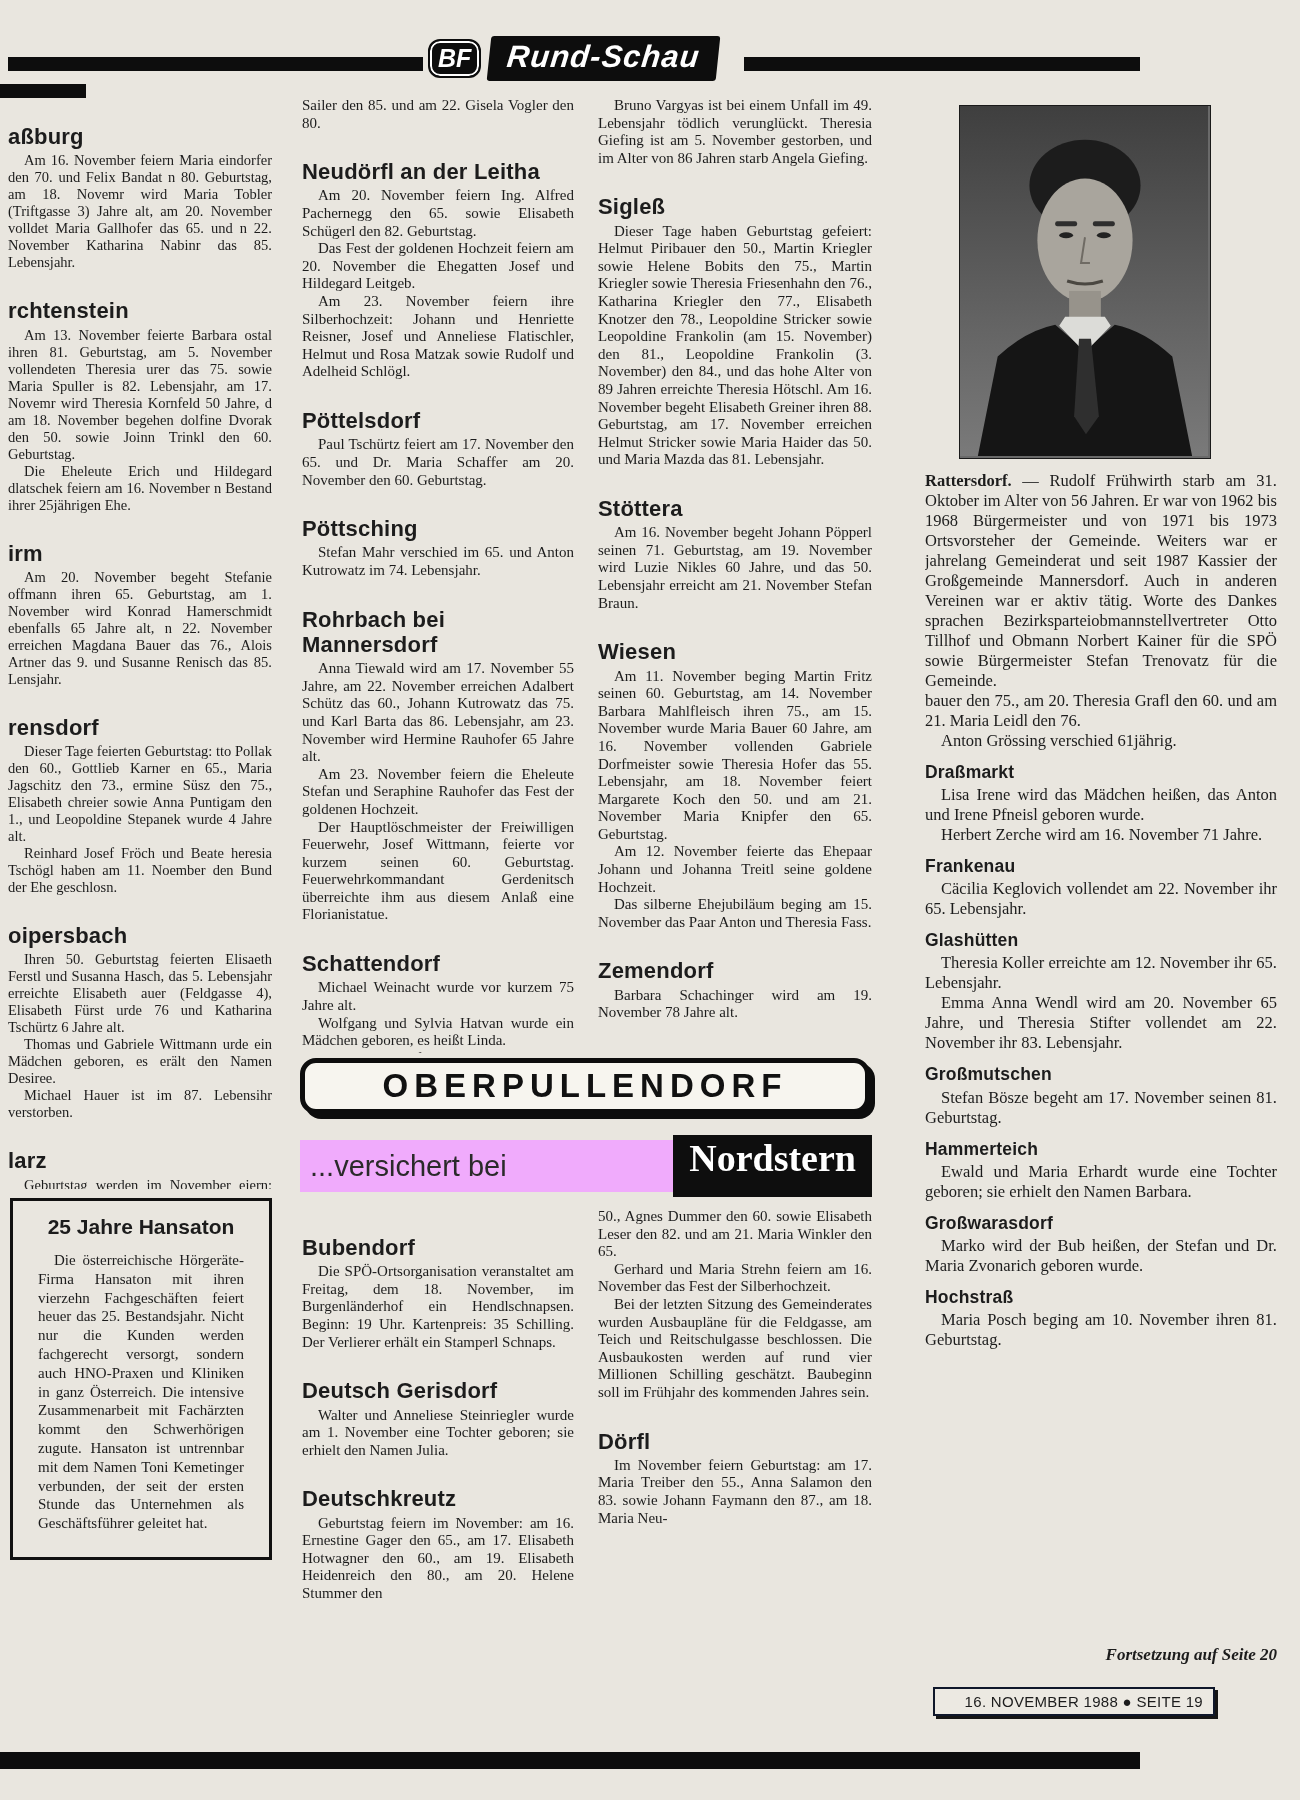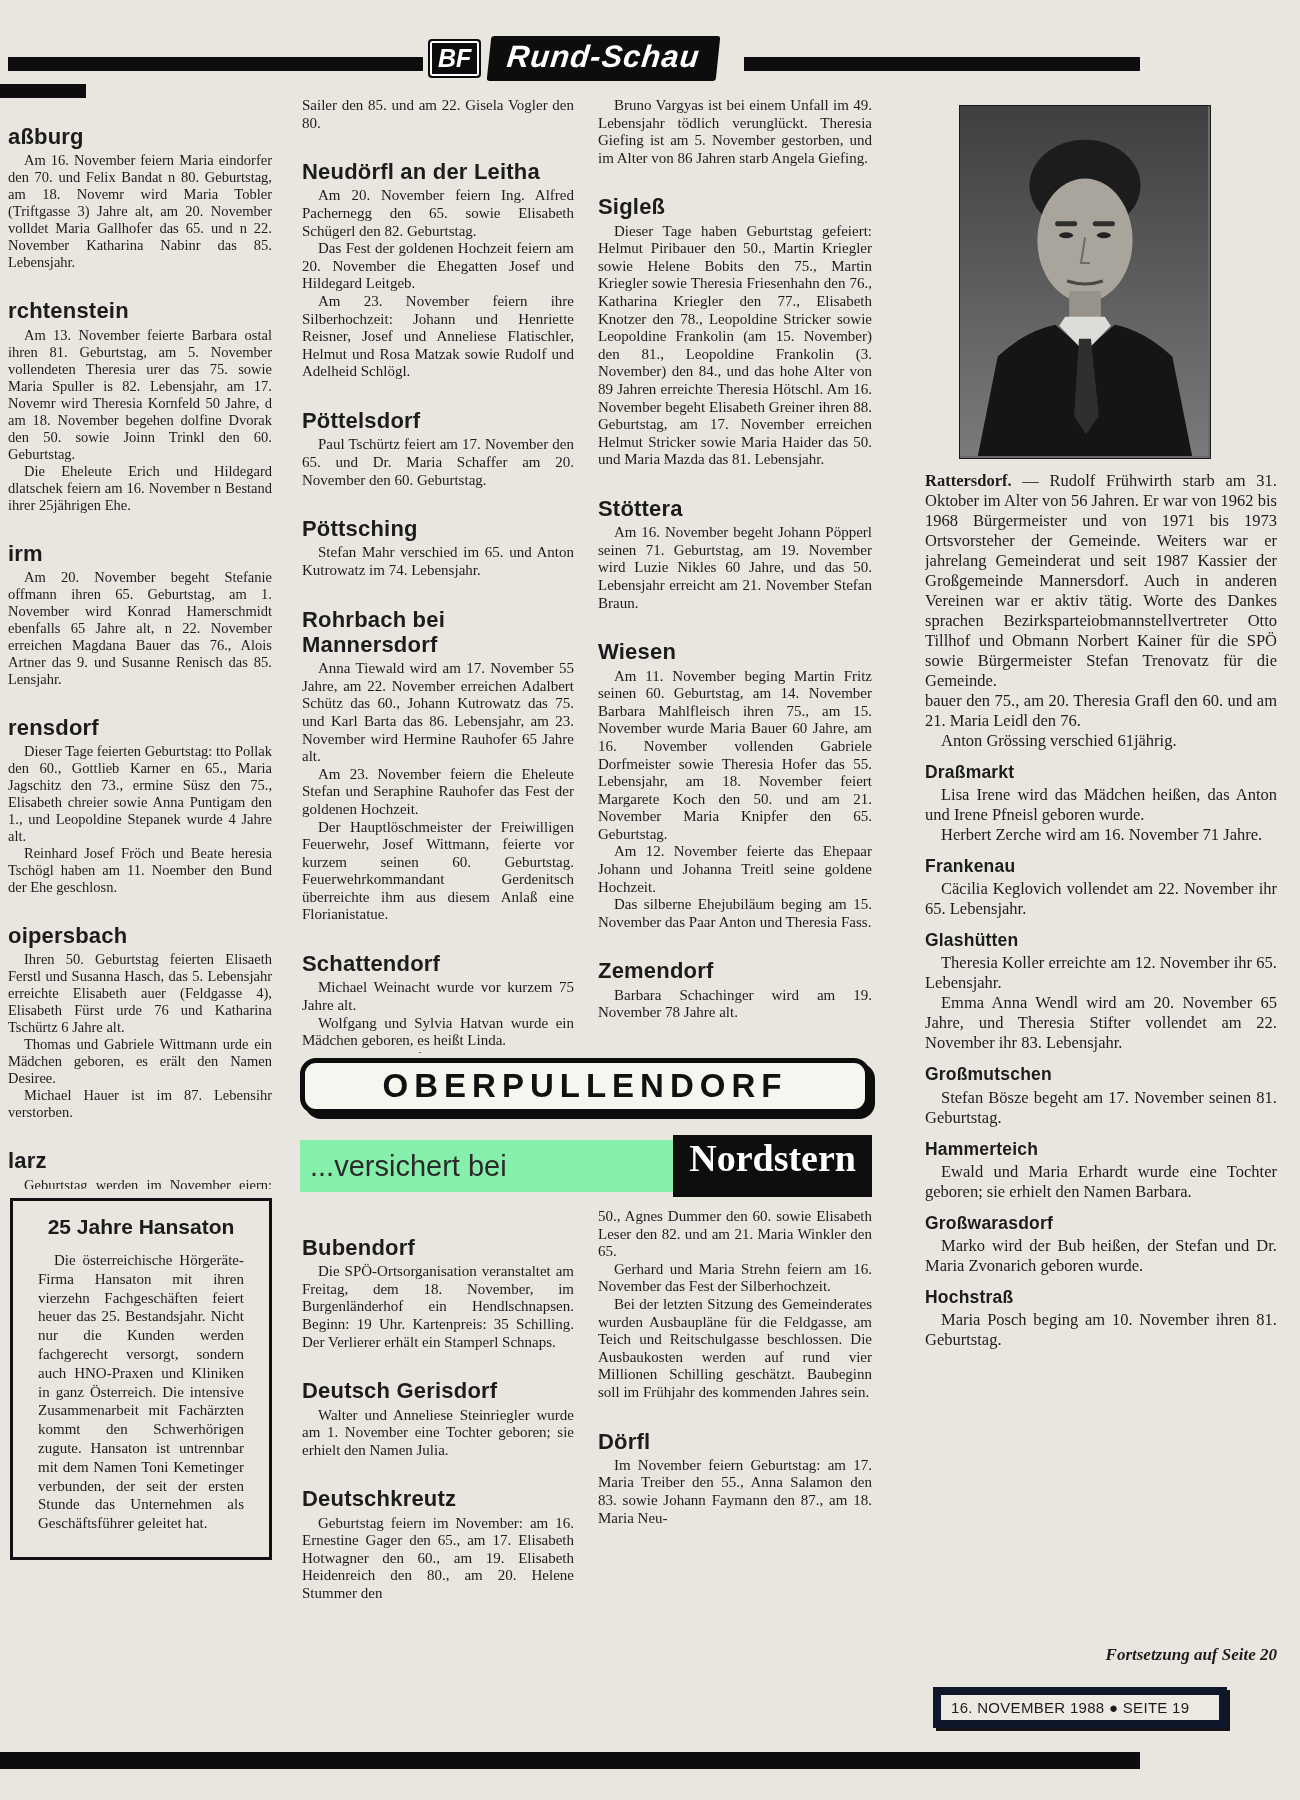--- a/index.html
+++ b/index.html
@@ -5,21 +5,21 @@
   html,body{margin:0;padding:0}
   body{width:1300px;height:1800px;background:#dddad2;font-family:"Liberation Serif",serif}
   .page{position:relative;width:1300px;height:1800px;background:#e9e6df;overflow:hidden;color:#1c1c1c}
   .bar{position:absolute;background:#0d0d0d}
   .bar.hl{left:8px;top:57px;width:415px;height:14px}
   .bar.hr{left:744px;top:57px;width:396px;height:14px}
   .bar.tab{left:0;top:84px;width:86px;height:14px}
   .bar.bottom{left:0;top:1752px;width:1140px;height:17px}
   .masthead{position:absolute;left:428px;top:36px;display:flex;align-items:center;gap:8px}
   .bf-badge{background:#0d0d0d;color:#fff;font-family:"Liberation Sans",sans-serif;font-weight:bold;font-style:italic;
-    font-size:25px;padding:3px 8px;border:2px solid #0d0d0d;box-shadow:inset 0 0 0 2px #fff;border-radius:4px}
+    font-size:25px;padding:3px 8px;border:2px solid #0d0d0d;box-shadow:inset 0 0 0 2px #fff;border-radius:12px}
   .rundschau{background:#0d0d0d;color:#fff;font-family:"Liberation Sans",sans-serif;font-weight:bold;font-style:italic;
     font-size:31px;padding:3px 18px 6px;border-radius:3px;letter-spacing:1px;transform:skewX(-6deg)}
   .col{position:absolute;text-align:justify;overflow:hidden}
   .col p{margin:0;text-indent:16px}
   .col p.noind{text-indent:0}
   .col h3{font-family:"Liberation Sans","DejaVu Sans",sans-serif;font-size:22px;line-height:1.15;margin:27px 0 3px;
     text-align:left;font-weight:bold;letter-spacing:.2px;text-indent:0}
   .col1{left:8px;top:97px;width:264px;height:1092px;font-size:14.5px;line-height:17px}
   .col2{left:302px;top:97px;width:272px;height:956px;font-size:15px;line-height:17.6px}
   .col3{left:598px;top:97px;width:274px;height:956px;font-size:15px;line-height:17.6px}
@@ -29,28 +29,28 @@
   .col4 h3{font-size:17.5px;margin:11px 0 3px}
   .photo-frame{width:250px;height:352px;margin:8px 0 12px 34px;border:1px solid #1a1a1a;background:#6a6a6a}
   .caption{margin-top:4px}
   .caption b{font-weight:bold}
   .hansaton{position:absolute;left:10px;top:1198px;width:230px;border:3px solid #111;padding:12px 13px;background:transparent}
   .hansaton h2{font-family:"Liberation Sans",sans-serif;text-align:center;font-size:21px;margin:2px 0 12px;font-weight:bold}
   .hansaton p{font-size:15px;line-height:18.8px;text-indent:16px;text-align:justify;margin:12px}
   .banner{position:absolute;left:300px;top:1058px;width:560px;height:46px;background:#f7f5ef;border:5px solid #0d0d0d;
     border-radius:16px;box-shadow:5px 5px 0 #0d0d0d;display:flex;align-items:center;justify-content:center}
   .banner span{font-family:"Liberation Sans",sans-serif;font-weight:bold;font-size:33px;letter-spacing:6px;color:#111}
-  .ad{position:absolute;left:300px;top:1140px;width:572px;height:52px;background:#86efac;display:flex;align-items:center}
+  .ad{position:absolute;left:300px;top:1140px;width:572px;height:52px;background:#f0abfc;display:flex;align-items:center}
   .ad .prefix{font-family:"Liberation Sans",sans-serif;font-size:29px;color:#2a2a2a;padding-left:10px}
   .ad .brand{margin-left:auto;background:#0e0e0e;color:#fff;font-family:"Liberation Serif",serif;font-weight:bold;
     font-size:38px;padding:1px 16px 17px}
   .continuation{position:absolute;left:925px;top:1645px;width:352px;text-align:right;font-style:italic;font-weight:bold;font-size:17px}
-  .datebox{position:absolute;left:933px;top:1687px;width:258px;border:8px solid #0f172a;padding:4px 10px;
+  .datebox{position:absolute;left:933px;top:1687px;width:258px;border:2px solid #0f172a;padding:4px 10px;
     font-family:"Liberation Sans",sans-serif;font-size:15px;letter-spacing:.3px;box-shadow:3px 3px 0 #151515;
-    text-align:left;white-space:nowrap;background:#ece9e2}
+    text-align:right;white-space:nowrap;background:#ece9e2}
 </style>
 </head>
 <body>
 
 <div class="page">
 
   <div class="bar hl"></div>
   <div class="bar hr"></div>
   <div class="masthead">
     <span class="bf-badge">BF</span>

